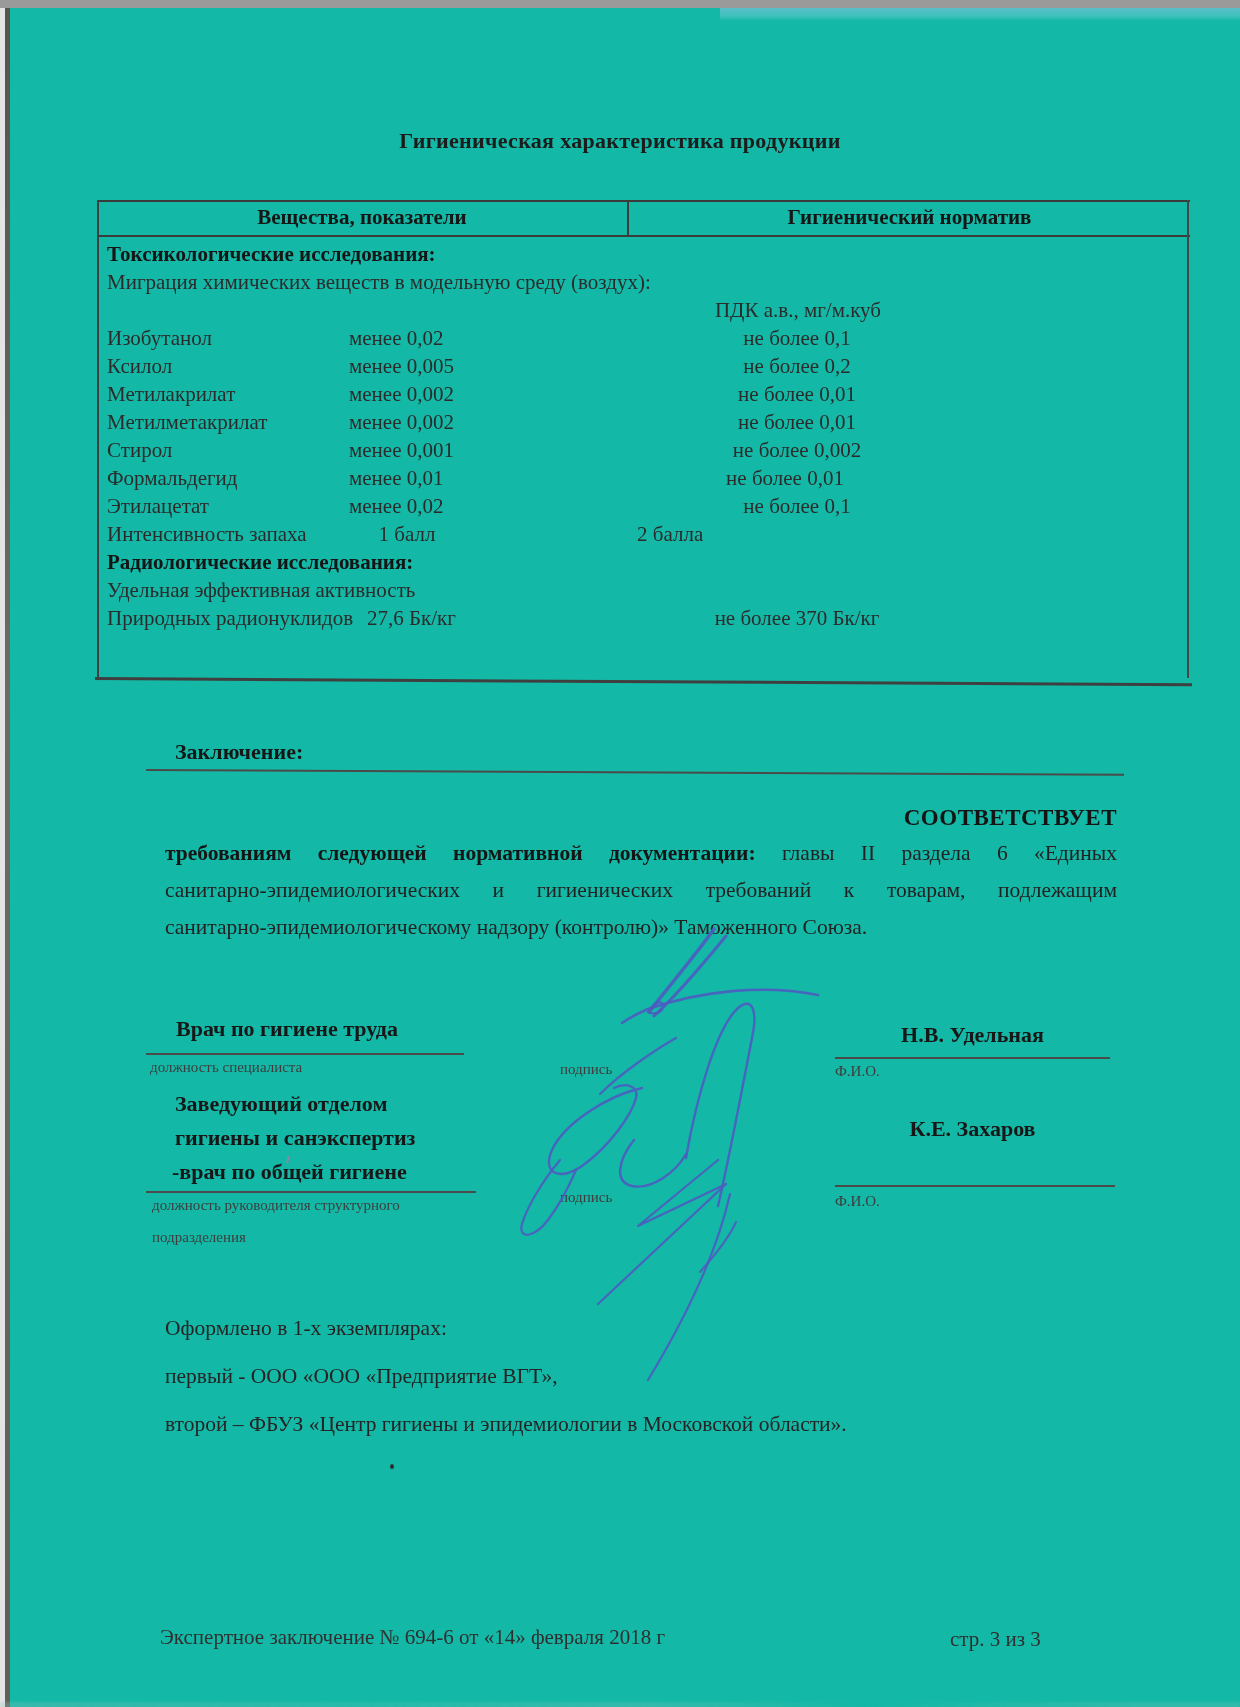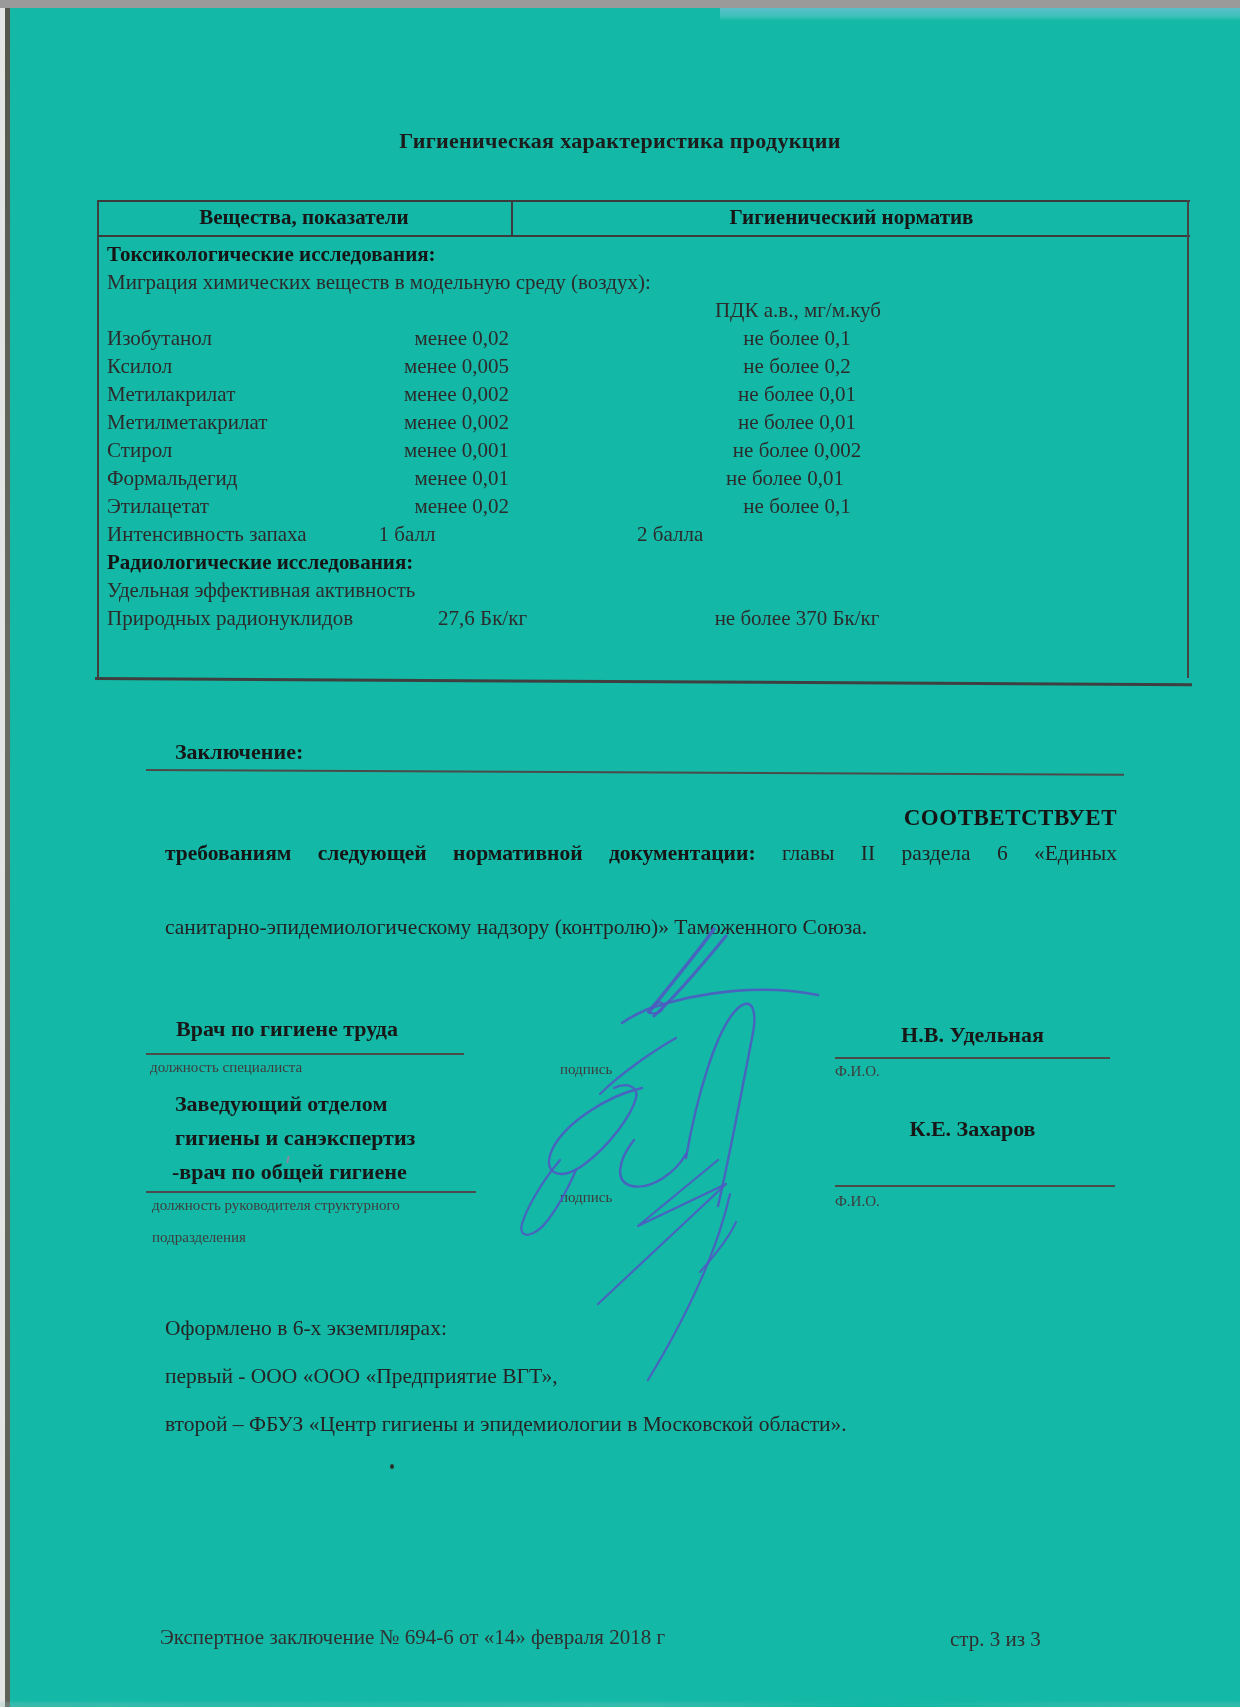--- a/index.html
+++ b/index.html
@@ -19,25 +19,25 @@
     left:0;right:0;top:120px;text-align:center;
     font-size:22px;font-weight:700;color:#1c1c1c;letter-spacing:.3px;
   }
   
   .tbl{left:97px;top:192px;width:1093px;height:482px;font-size:21px;}
   .tbl .bl{left:0;top:0;width:2px;height:478px;background:#3f3f3f;}
   .tbl .br{left:1090px;top:0;width:2px;height:478px;background:#454545;}
   .tbl .bb{left:-2px;top:477px;width:1097px;height:2.5px;background:#3f3f3f;transform:rotate(.33deg);transform-origin:left center;}
   .thead{left:0;top:0;width:1093px;height:37px;display:flex;
     border-top:2.5px solid #3b3b3b;border-bottom:2.5px solid #3b3b3b;box-sizing:border-box;}
-  .thead .h1{width:416px;border-right:2px solid #3b3b3b;box-sizing:border-box;}
+  .thead .h1{width:532px;border-right:2px solid #3b3b3b;box-sizing:border-box;}
   .thead .h2{flex:1;}
   .thead div{font-weight:700;text-align:center;line-height:31px;color:#161616;}
   .c1{left:10px;white-space:nowrap;}
-  .c2{left:252px;width:160px;text-align:right;white-space:nowrap;}
+  .c2{left:252px;width:160px;text-align:left;white-space:nowrap;}
   .c3{left:560px;width:280px;text-align:center;white-space:nowrap;}
   .bold{font-weight:700;color:#151515;}
   
   .concl-label{left:175px;top:731px;font-size:22px;font-weight:700;color:#161616;}
   .concl-subject{left:338px;top:733px;font-size:22px;color:#242424;}
   .concl-line{left:146px;top:761px;width:978px;height:1.6px;background:#4a4a4a;transform:rotate(.28deg);transform-origin:left center;}
   .concl-note{left:300px;top:766px;width:700px;text-align:center;font-size:15px;color:#3c3c3c;}
   .verdict{left:165px;top:797px;width:952px;text-align:right;font-size:23px;font-weight:700;color:#141414;letter-spacing:.5px;}
   .body-line{left:165px;width:952px;font-size:21.5px;color:#222;}
   .just{text-align:justify;text-align-last:justify;}
@@ -118,20 +118,21 @@
     <span class="abs c2" style="left:270px;top:406px">27,6 Бк/кг</span>
     <span class="abs c3" style="top:406px">не более 370 Бк/кг</span>
   </div>
 
   <span class="abs concl-label">Заключение:</span>
   <div class="abs concl-line"></div>
   <div class="abs verdict">СООТВЕТСТВУЕТ</div>
   <div class="abs body-line just" style="top:833px">
     <span class="bold">требованиям следующей нормативной документации:</span><span> главы II раздела 6 «Единых</span>
   </div>
+  <div class="abs body-line just" style="top:870px">санитарно-эпидемиологических и гигиенических требований к товарам, подлежащим</div>
   <div class="abs body-line" style="top:907px">санитарно-эпидемиологическому надзору (контролю)» Таможенного Союза.</div>
 
   <span class="abs sig-pos" style="left:176px;top:1008px">Врач по гигиене труда</span>
   <div class="abs uline" style="left:146px;top:1045px;width:318px"></div>
   <div class="abs small-note" style="left:150px;top:1051px;width:310px">должность специалиста</div>
   <div class="abs small-note" style="left:560px;top:1053px;width:130px">подпись</div>
   <div class="abs sig-name" style="left:835px;top:1014px;width:275px">Н.В. Удельная</div>
   <div class="abs uline" style="left:835px;top:1049px;width:275px"></div>
   <div class="abs small-note" style="left:835px;top:1055px;width:275px">Ф.И.О.</div>
 
@@ -158,20 +159,20 @@
       <path class="ink" stroke-width="2.4" d="M 642 1080 C 606 1088 564 1116 552 1142 C 542 1164 558 1174 582 1158 C 610 1138 632 1106 636 1090 C 639 1078 626 1074 614 1080"></path>
       <path class="ink" stroke-width="2.2" d="M 560 1152 C 540 1176 526 1202 522 1216 C 518 1232 534 1230 548 1212 C 560 1196 570 1176 576 1162"></path>
       <path class="ink" stroke-width="2.4" d="M 634 1132 C 618 1152 614 1174 632 1178 C 652 1182 676 1164 686 1146"></path>
       <path class="ink" stroke-width="2.4" d="M 686 1150 C 696 1092 716 1020 738 1000 C 752 988 758 1002 752 1030 C 740 1092 728 1156 718 1198"></path>
       <path class="ink" stroke-width="2.2" d="M 718 1152 L 638 1218 L 726 1176 L 598 1296"></path>
       <path class="ink" stroke-width="2.2" d="M 730 1186 C 716 1248 682 1316 648 1372"></path>
       <path class="ink" stroke-width="2.0" d="M 700 1264 C 716 1246 730 1228 736 1214"></path>
     </g>
   </svg>
 
-  <div class="abs copies" style="left:165px;top:1308px">Оформлено в 6-х экземплярах:</div>
+  <div class="abs copies" style="left:165px;top:1308px">Оформлено в 1-х экземплярах:</div>
   <div class="abs copies" style="left:165px;top:1356px">первый -  ООО   «ООО «Предприятие ВГТ»,</div>
   <div class="abs copies" style="left:165px;top:1404px">второй – ФБУЗ «Центр гигиены и эпидемиологии в Московской области».</div>
 
   <div class="abs footer" style="left:160px;top:1617px">Экспертное заключение № 694-6 от «14» февраля  2018 г</div>
   <div class="abs footer" style="left:950px;top:1619px">стр. 3 из 3</div>
 
 </div>
 
 </body></html>

